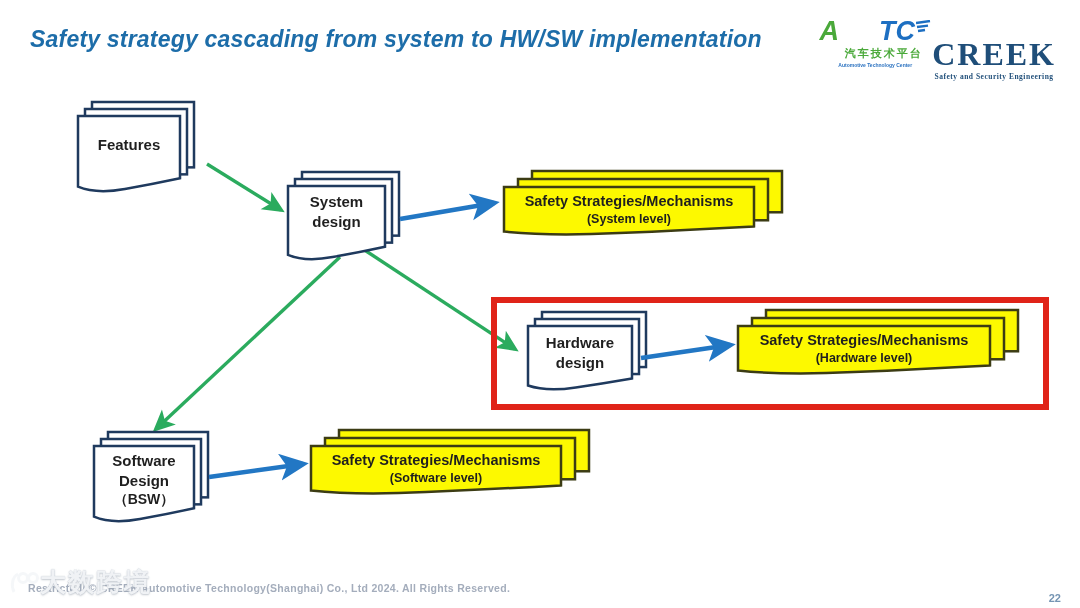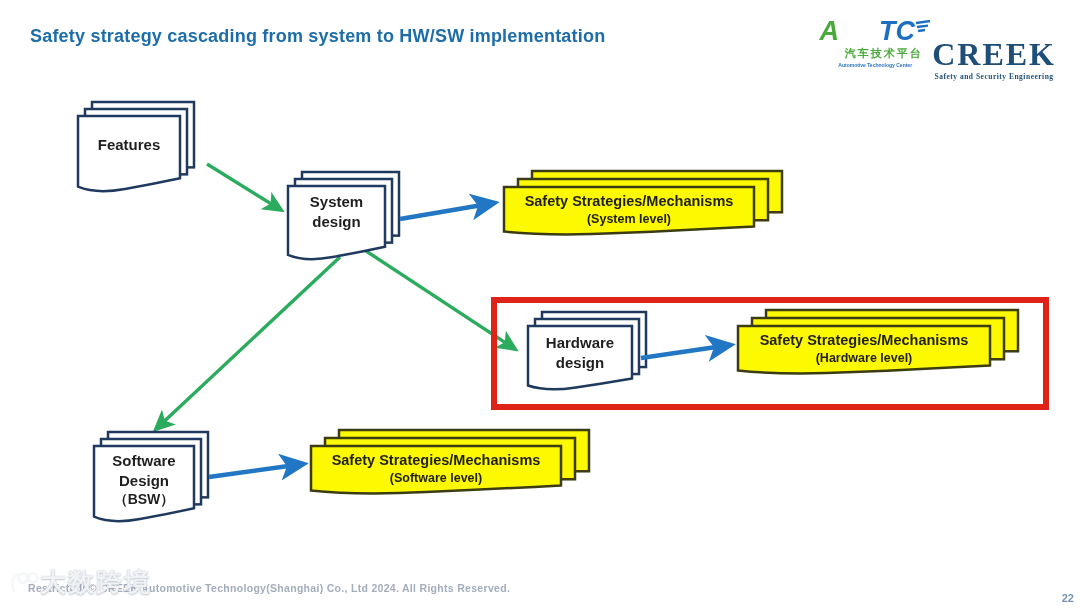--- a/index.html
+++ b/index.html
@@ -2,42 +2,42 @@
 <html><head>
 <meta charset="utf-8">
 <style>
   html,body{margin:0;padding:0;background:#e8e8e8;}
   .slide{
     position:relative;width:1080px;height:608px;background:#ffffff;
     overflow:hidden;font-family:"Liberation Sans",sans-serif;
   }
   .title{
     position:absolute;left:30px;top:26px;width:780px;
-    font-size:18px;font-weight:bold;color:#1d6da9;letter-spacing:0.2px;
+    font-size:23px;font-weight:bold;color:#1d6da9;letter-spacing:0.2px;font-style:italic;
   }
   
   .logo-area{position:absolute;right:24px;top:18px;display:flex;align-items:flex-start;gap:14px;}
   .atc{display:flex;flex-direction:column;align-items:center;width:86px;}
   .atc-word{font-size:27px;font-weight:800;font-style:italic;line-height:26px;display:flex;align-items:center;}
   .atc-a{color:#4aa93a;}
   .atc-tc{color:#1d6fc2;margin-left:40px;}
   .atc-stripes{margin-left:1px;margin-top:-8px;}
   .atc-cn{font-size:11px;font-weight:bold;color:#4aa93a;letter-spacing:2px;margin-top:2px;white-space:nowrap;margin-left:17px;}
   .atc-en{font-size:5px;font-weight:bold;color:#2b72c0;margin-top:1px;white-space:nowrap;}
   .creek{display:flex;flex-direction:column;align-items:center;margin-top:20px;}
   .creek-word{font-family:"Liberation Serif",serif;font-size:32px;font-weight:bold;color:#1f4e79;letter-spacing:2px;line-height:32px;}
   .creek-sub{font-family:"Liberation Serif",serif;font-size:7.5px;font-weight:bold;color:#1f4e79;margin-top:2px;letter-spacing:0.5px;}
   
   .diagram{position:absolute;left:0;top:0;}
   
   .footer-text{
     position:absolute;left:28px;bottom:14px;font-size:10.5px;font-weight:bold;
     color:#a4adbc;letter-spacing:0.3px;z-index:2;text-align:right;
   }
-  .page-num{position:absolute;right:6px;bottom:4px;font-size:11px;font-weight:bold;color:#7595b3;z-index:2;}
+  .page-num{position:absolute;right:19px;bottom:4px;font-size:11px;font-weight:bold;color:#7595b3;z-index:2;}
   .watermark{
     position:absolute;left:10px;bottom:8px;display:flex;align-items:center;gap:0;z-index:3;
     pointer-events:none;
   }
   .wm-text{
     font-size:26px;font-weight:bold;color:rgba(244,246,249,0.92);
     text-shadow:0 0 1px #b9c0cc, 0 1px 2px rgba(150,158,170,0.55);
     letter-spacing:2px;
   }
 </style>

